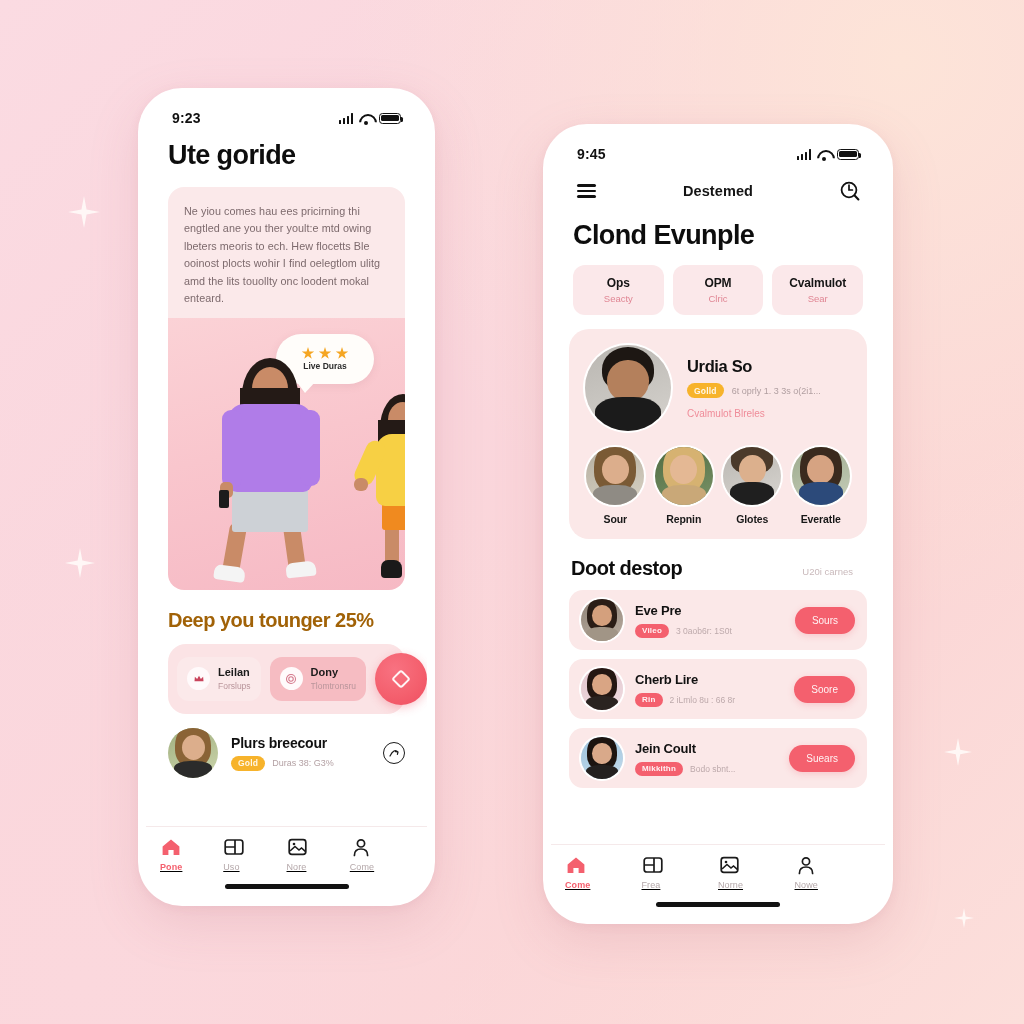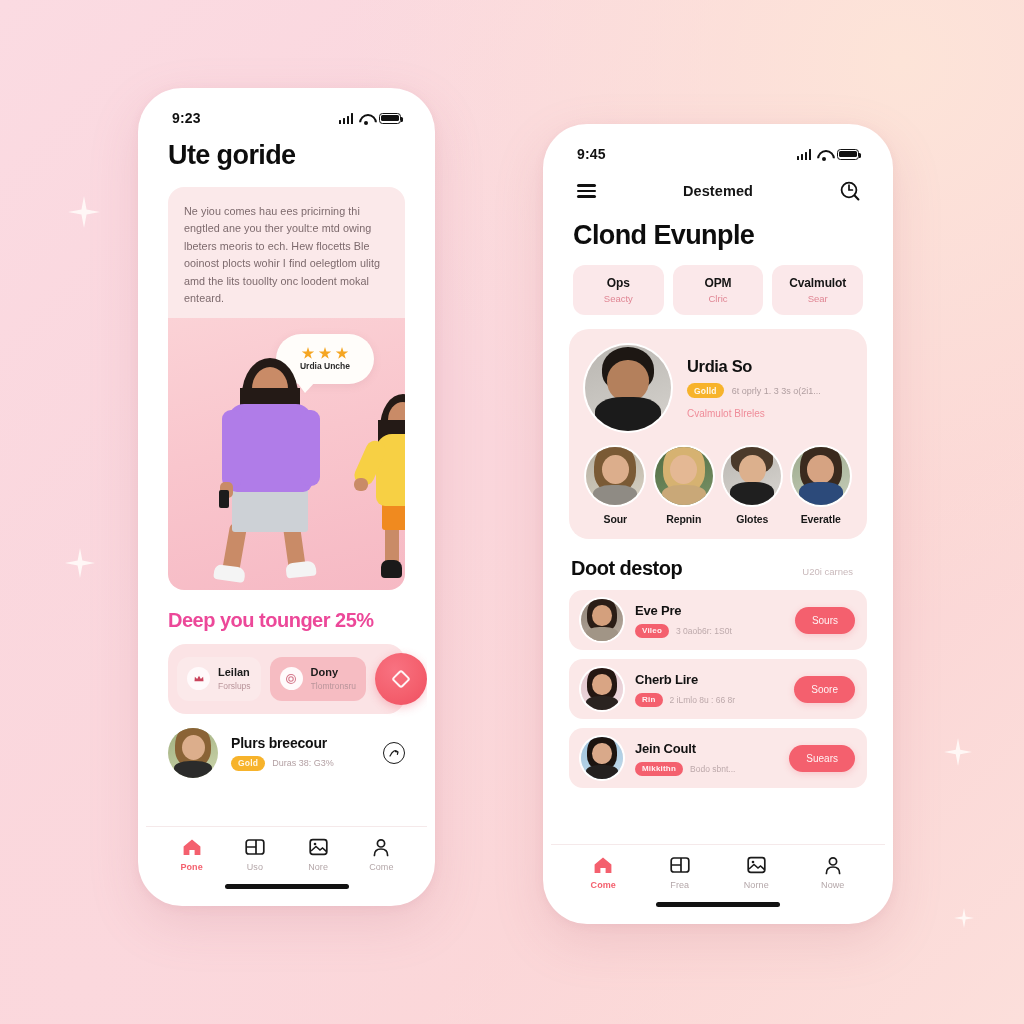--- a/index.html
+++ b/index.html
@@ -166,21 +166,21 @@
   #pb-handl { position:absolute; left:0px; top:84px; width:14px; height:13px; background:#c98b67; border-radius:6px; z-index:3;}
   #pb-armr  { left: 74px; top: 46px; width: 18px; height: 60px; background:#f7d044; z-index:3; }
   #pb-bot   { left: 28px; top: 104px; width: 50px; height: 32px; background:#f08a1f; z-index:1; }
   #pb-legl  { left: 31px; top: 128px; width: 14px; height: 46px; z-index:1; }
   #pb-legr  { left: 60px; top: 128px; width: 14px; height: 46px; z-index:1; }
   #pb-shoel { left: 27px; top: 166px; width: 21px; height: 18px; background:#191919; z-index:2; }
   #pb-shoer { left: 57px; top: 166px; width: 21px; height: 18px; background:#191919; z-index:2; }
 
   
   .promo-title {
-    font-size: 20px; font-weight: bold; color: #ec4899;
+    font-size: 20px; font-weight: bold; color: #a16207;
     letter-spacing: -.5px; padding: 19px 22px 0 22px;
   }
   .promo-row {
     margin: 12px 22px 0 22px; background: #fbe3e5; border-radius: 18px;
     padding: 9px; display: flex; align-items: center; gap: 9px;
   }
   .promo-chip {
     flex: 1 1 0; border-radius: 12px; padding: 9px 10px;
     display: flex; align-items: center; gap: 8px; cursor: pointer;
   }
@@ -227,21 +227,21 @@
   .pr-action {
     width: 22px; height: 22px; border-radius: 50%; border: 1.6px solid #1b1b1b;
     display:flex; align-items:center; justify-content:center; flex:0 0 auto; cursor:pointer;
   }
 
   
   .tabbar {
     flex: 0 0 auto; border-top: 1px solid #f5e9ea;
     display: flex; padding: 10px 14px 4px 14px; background:#fff;
   }
-  .tab { flex: 1 1 0; display: flex; flex-direction: column; align-items: center; gap: 5px; cursor: pointer; }
+  .tab { flex: 1 1 0; display: flex; flex-direction: column; gap: 5px; cursor: pointer; text-decoration: underline; }
   .tab-ico { width: 22px; height: 20px; display:flex; align-items:center; justify-content:center; }
   .tab-label { font-size: 9px; color: #b4a7a9; letter-spacing: .1px; }
   .tab.active .tab-label { color: #f4606e; font-weight: bold; }
   .home-indicator {
     flex: 0 0 auto; display:flex; justify-content:center; padding: 8px 0 9px 0; background:#fff;
   }
   .home-indicator i { display:block; width: 124px; height: 5px; background:#121212; border-radius: 3px; }
 
   
   .seg-row { display: flex; gap: 9px; margin: 14px 22px 0 22px; }
@@ -335,21 +335,21 @@
       <p>Ne yiou comes hau ees pricirning thi engtled ane you ther yoult:e mtd owing lbeters meoris to ech. Hew flocetts Ble ooinost plocts wohir I find oelegtlom ulitg amd the lits touollty onc loodent mokal enteard.</p>
     </div>
 
     <div class="hero">
       <div class="bubble">
         <div class="stars">
           <span class="star"></span>
           <span class="star"></span>
           <span class="star"></span>
         </div>
-        <div class="bubble-label">Urdia Unche</div>
+        <div class="bubble-label">Live Duras</div>
       </div>
 
       <div class="person" id="person-a">
         <div class="p-hair" id="pa-hair"></div>
         <div class="p-head" id="pa-head"></div>
         <div id="pa-hair2"></div>
         <div class="p-leg" id="pa-legl"></div>
         <div class="p-leg" id="pa-legr"></div>
         <div class="p-bot" id="pa-bot"></div>
         <div class="p-top" id="pa-top"></div>

